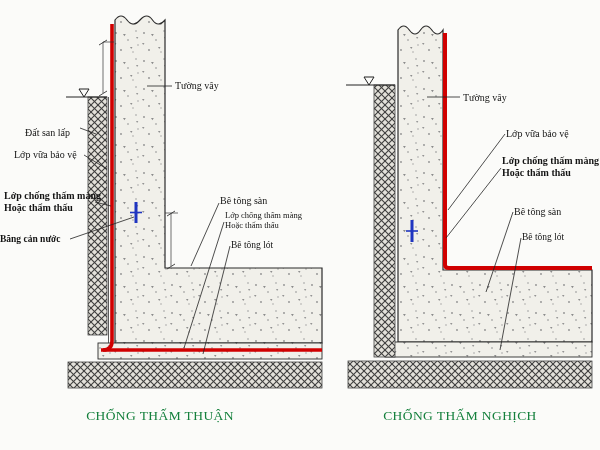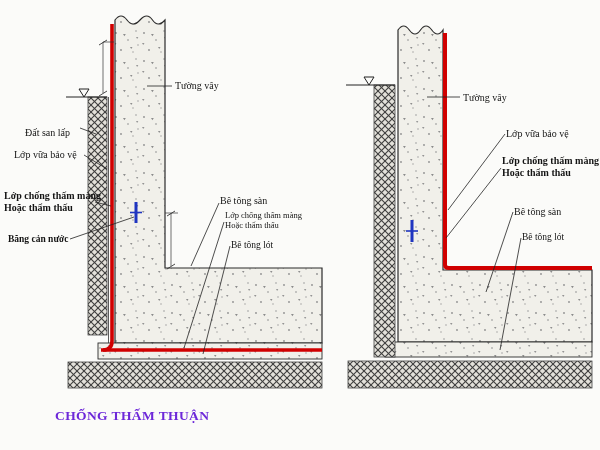--- a/index.html
+++ b/index.html
@@ -3,22 +3,22 @@
 <meta charset="utf-8">
 <style>
   html,body{margin:0;padding:0;background:#ffffff;}
   .stage{position:relative;width:600px;height:450px;background:#fbfbf9;overflow:hidden;
          font-family:"Liberation Serif", serif;}
   .stage svg{position:absolute;left:0;top:0;}
   .lbl{position:absolute;font-size:10px;line-height:1.18;color:#141414;white-space:nowrap;}
   .lbl.b{font-weight:bold;}
   .lbl.s{font-size:8.5px;}
   .lbl.m{font-size:9.5px;}
-  .caption{position:absolute;top:408px;width:210px;text-align:left;font-size:13.5px;
-           font-weight:700;letter-spacing:.4px;color:#6d28d9;}
+  .caption{position:absolute;top:408px;width:210px;text-align:center;font-size:13.5px;
+           font-weight:400;letter-spacing:.4px;color:#15803d;}
 </style>
 </head>
 <body>
 
 <div class="stage">
 
   <svg width="600" height="450" viewBox="0 0 600 450">
     <defs>
       <pattern id="concrete" width="28" height="28" patternUnits="userSpaceOnUse">
         <rect width="28" height="28" fill="#f1f0ea"></rect>
@@ -114,32 +114,33 @@
     </g>
   </svg>
 
   <div class="lbl" style="left:175px;top:80px">Tường vây</div>
   <div class="lbl" style="left:25px;top:127px">Đất san lấp</div>
   <div class="lbl" style="left:14px;top:149px">Lớp vữa bảo vệ</div>
   <div class="lbl b" style="left:4px;top:190px">
     <div>Lớp chống thấm màng</div>
     <div>Hoặc thẩm thấu</div>
   </div>
-  <div class="lbl b m" style="left:8px;top:234px">Băng cản nước</div>
+  <div class="lbl b m" style="left:0;top:234px">Băng cản nước</div>
   <div class="lbl" style="left:220px;top:195px">Bê tông sàn</div>
   <div class="lbl s" style="left:225px;top:210px">
     <div>Lớp chống thấm màng</div>
     <div>Hoặc thẩm thấu</div>
   </div>
   <div class="lbl m" style="left:231px;top:240px">Bê tông lót</div>
 
   <div class="lbl" style="left:463px;top:92px">Tường vây</div>
   <div class="lbl" style="left:506px;top:128px">Lớp vữa bảo vệ</div>
   <div class="lbl b" style="left:502px;top:155px">
     <div>Lớp chống thấm màng</div>
     <div>Hoặc thẩm thấu</div>
   </div>
   <div class="lbl" style="left:514px;top:206px">Bê tông sàn</div>
   <div class="lbl m" style="left:522px;top:232px">Bê tông lót</div>
 
   <div class="caption" style="left:55px">CHỐNG THẤM THUẬN</div>
+  <div class="caption" style="left:355px">CHỐNG THẤM NGHỊCH</div>
 
 </div>
 
 </body></html>

